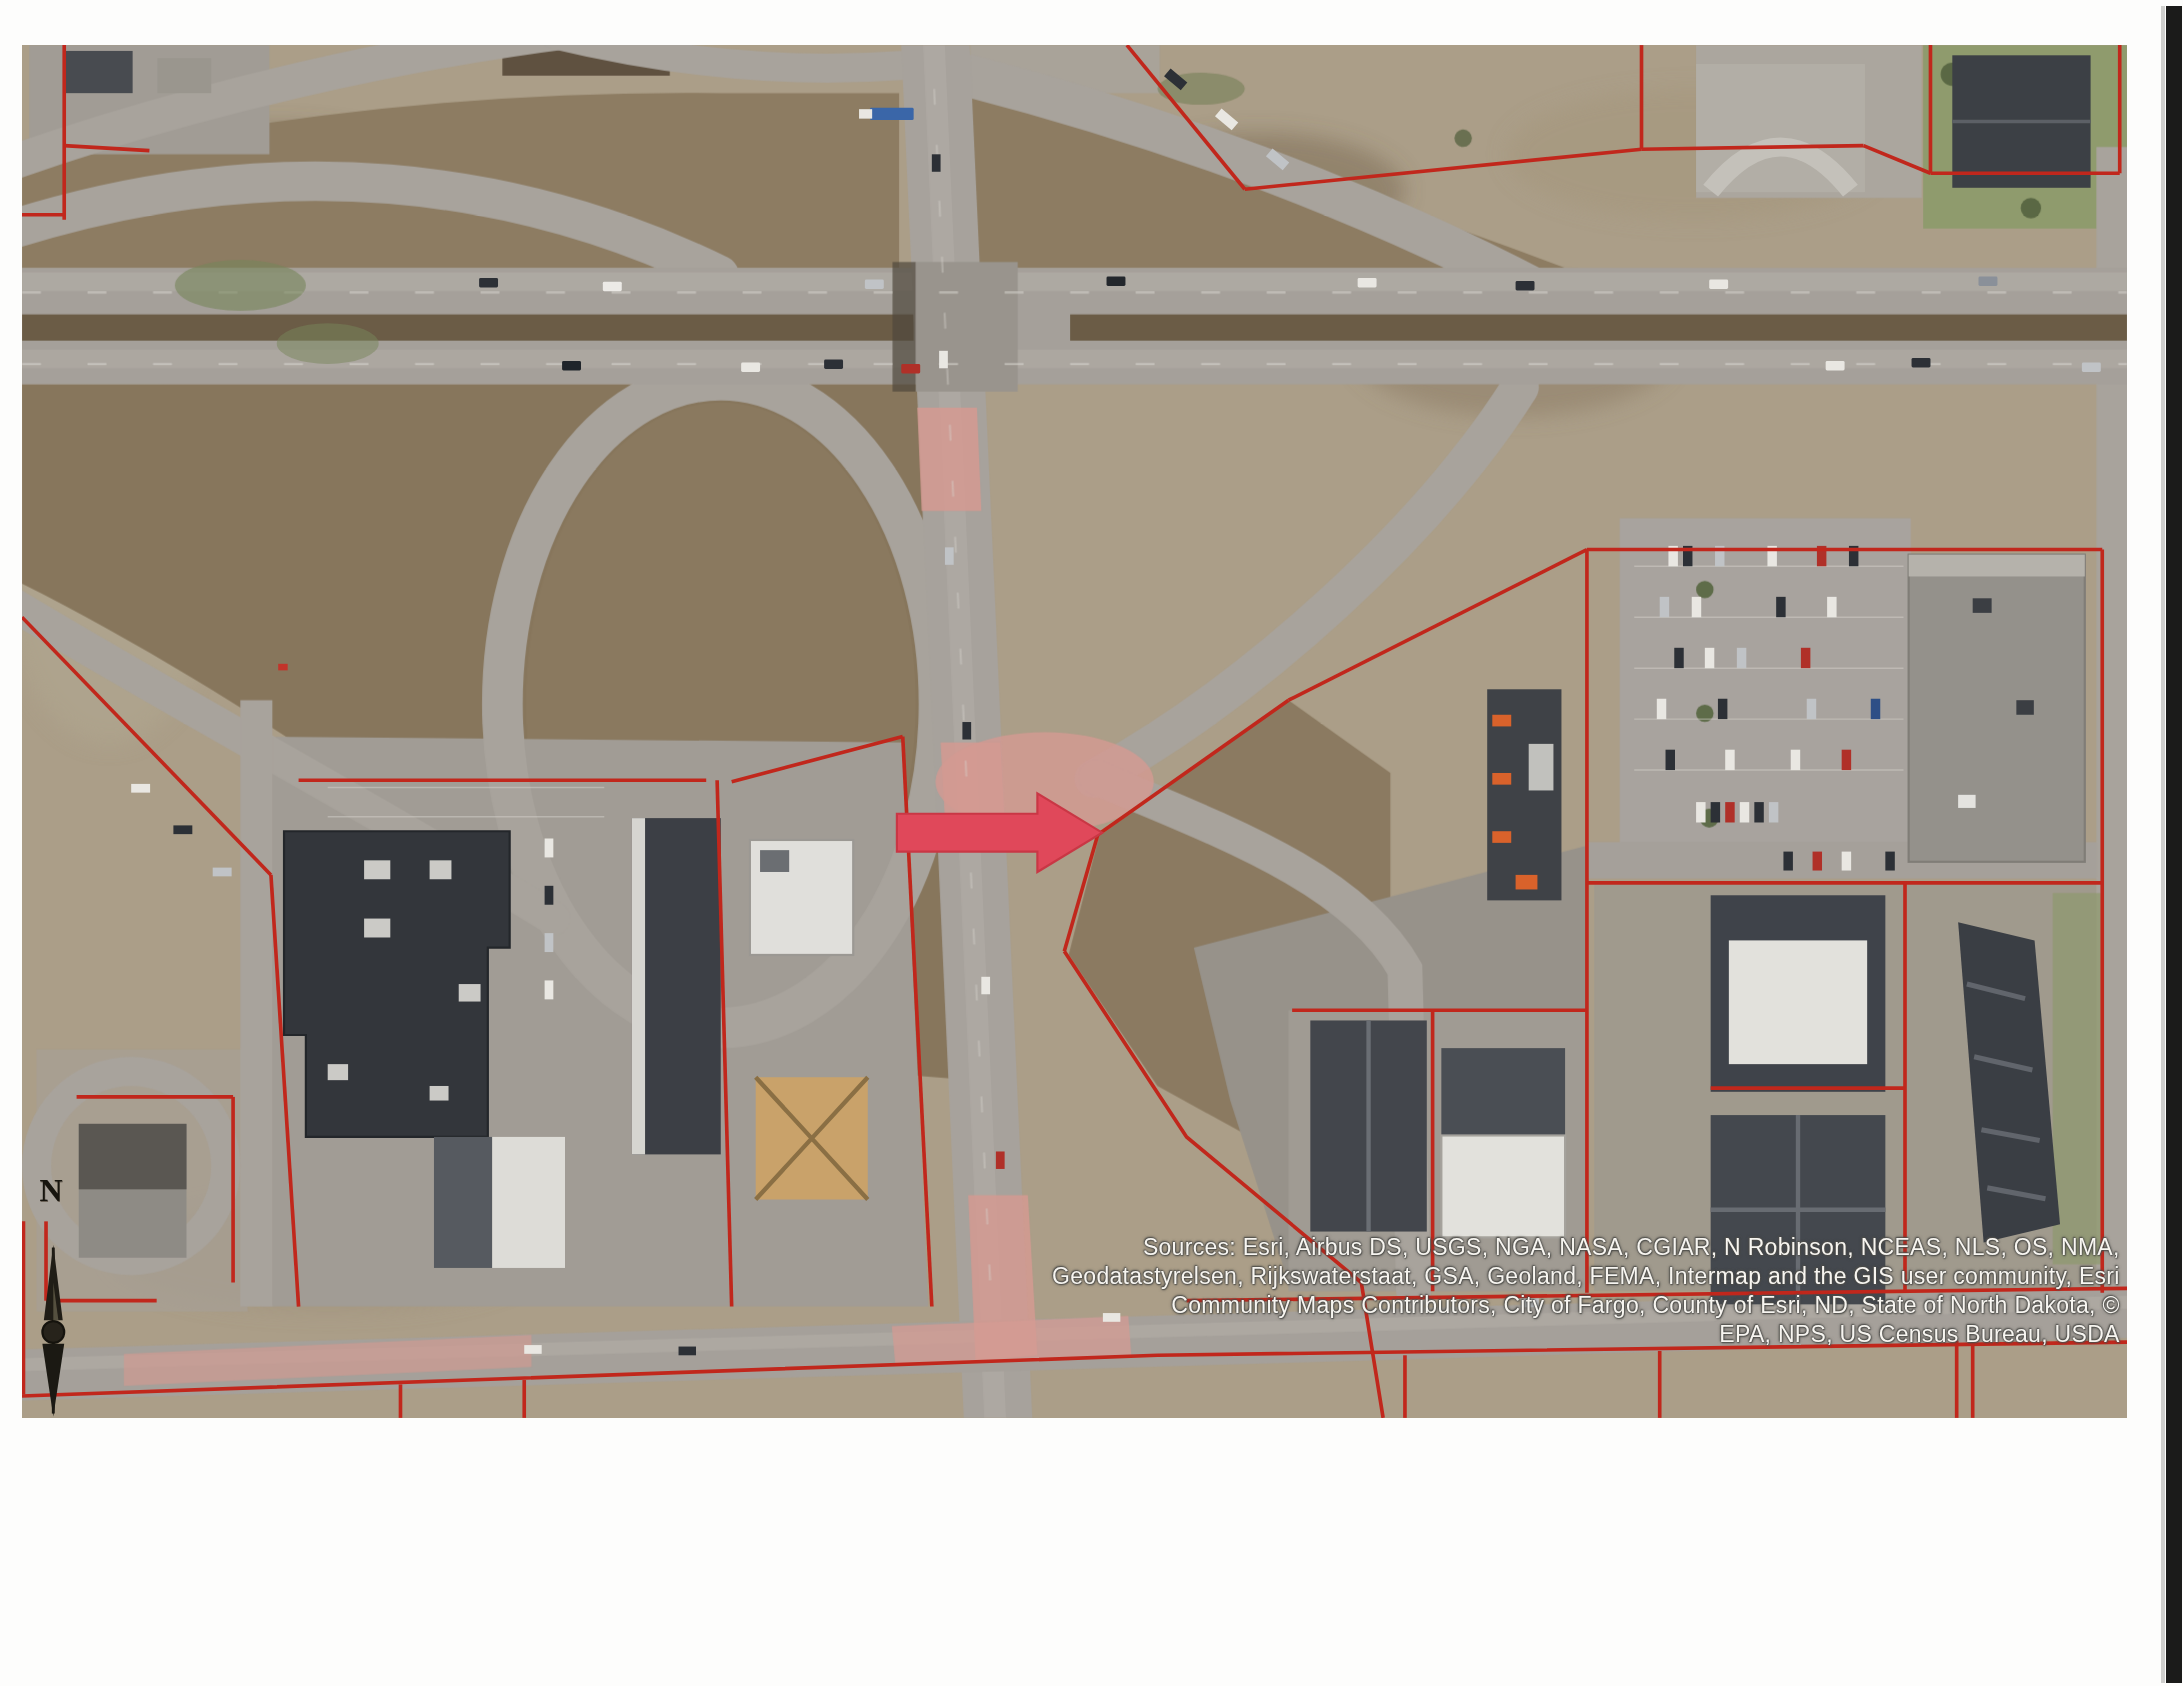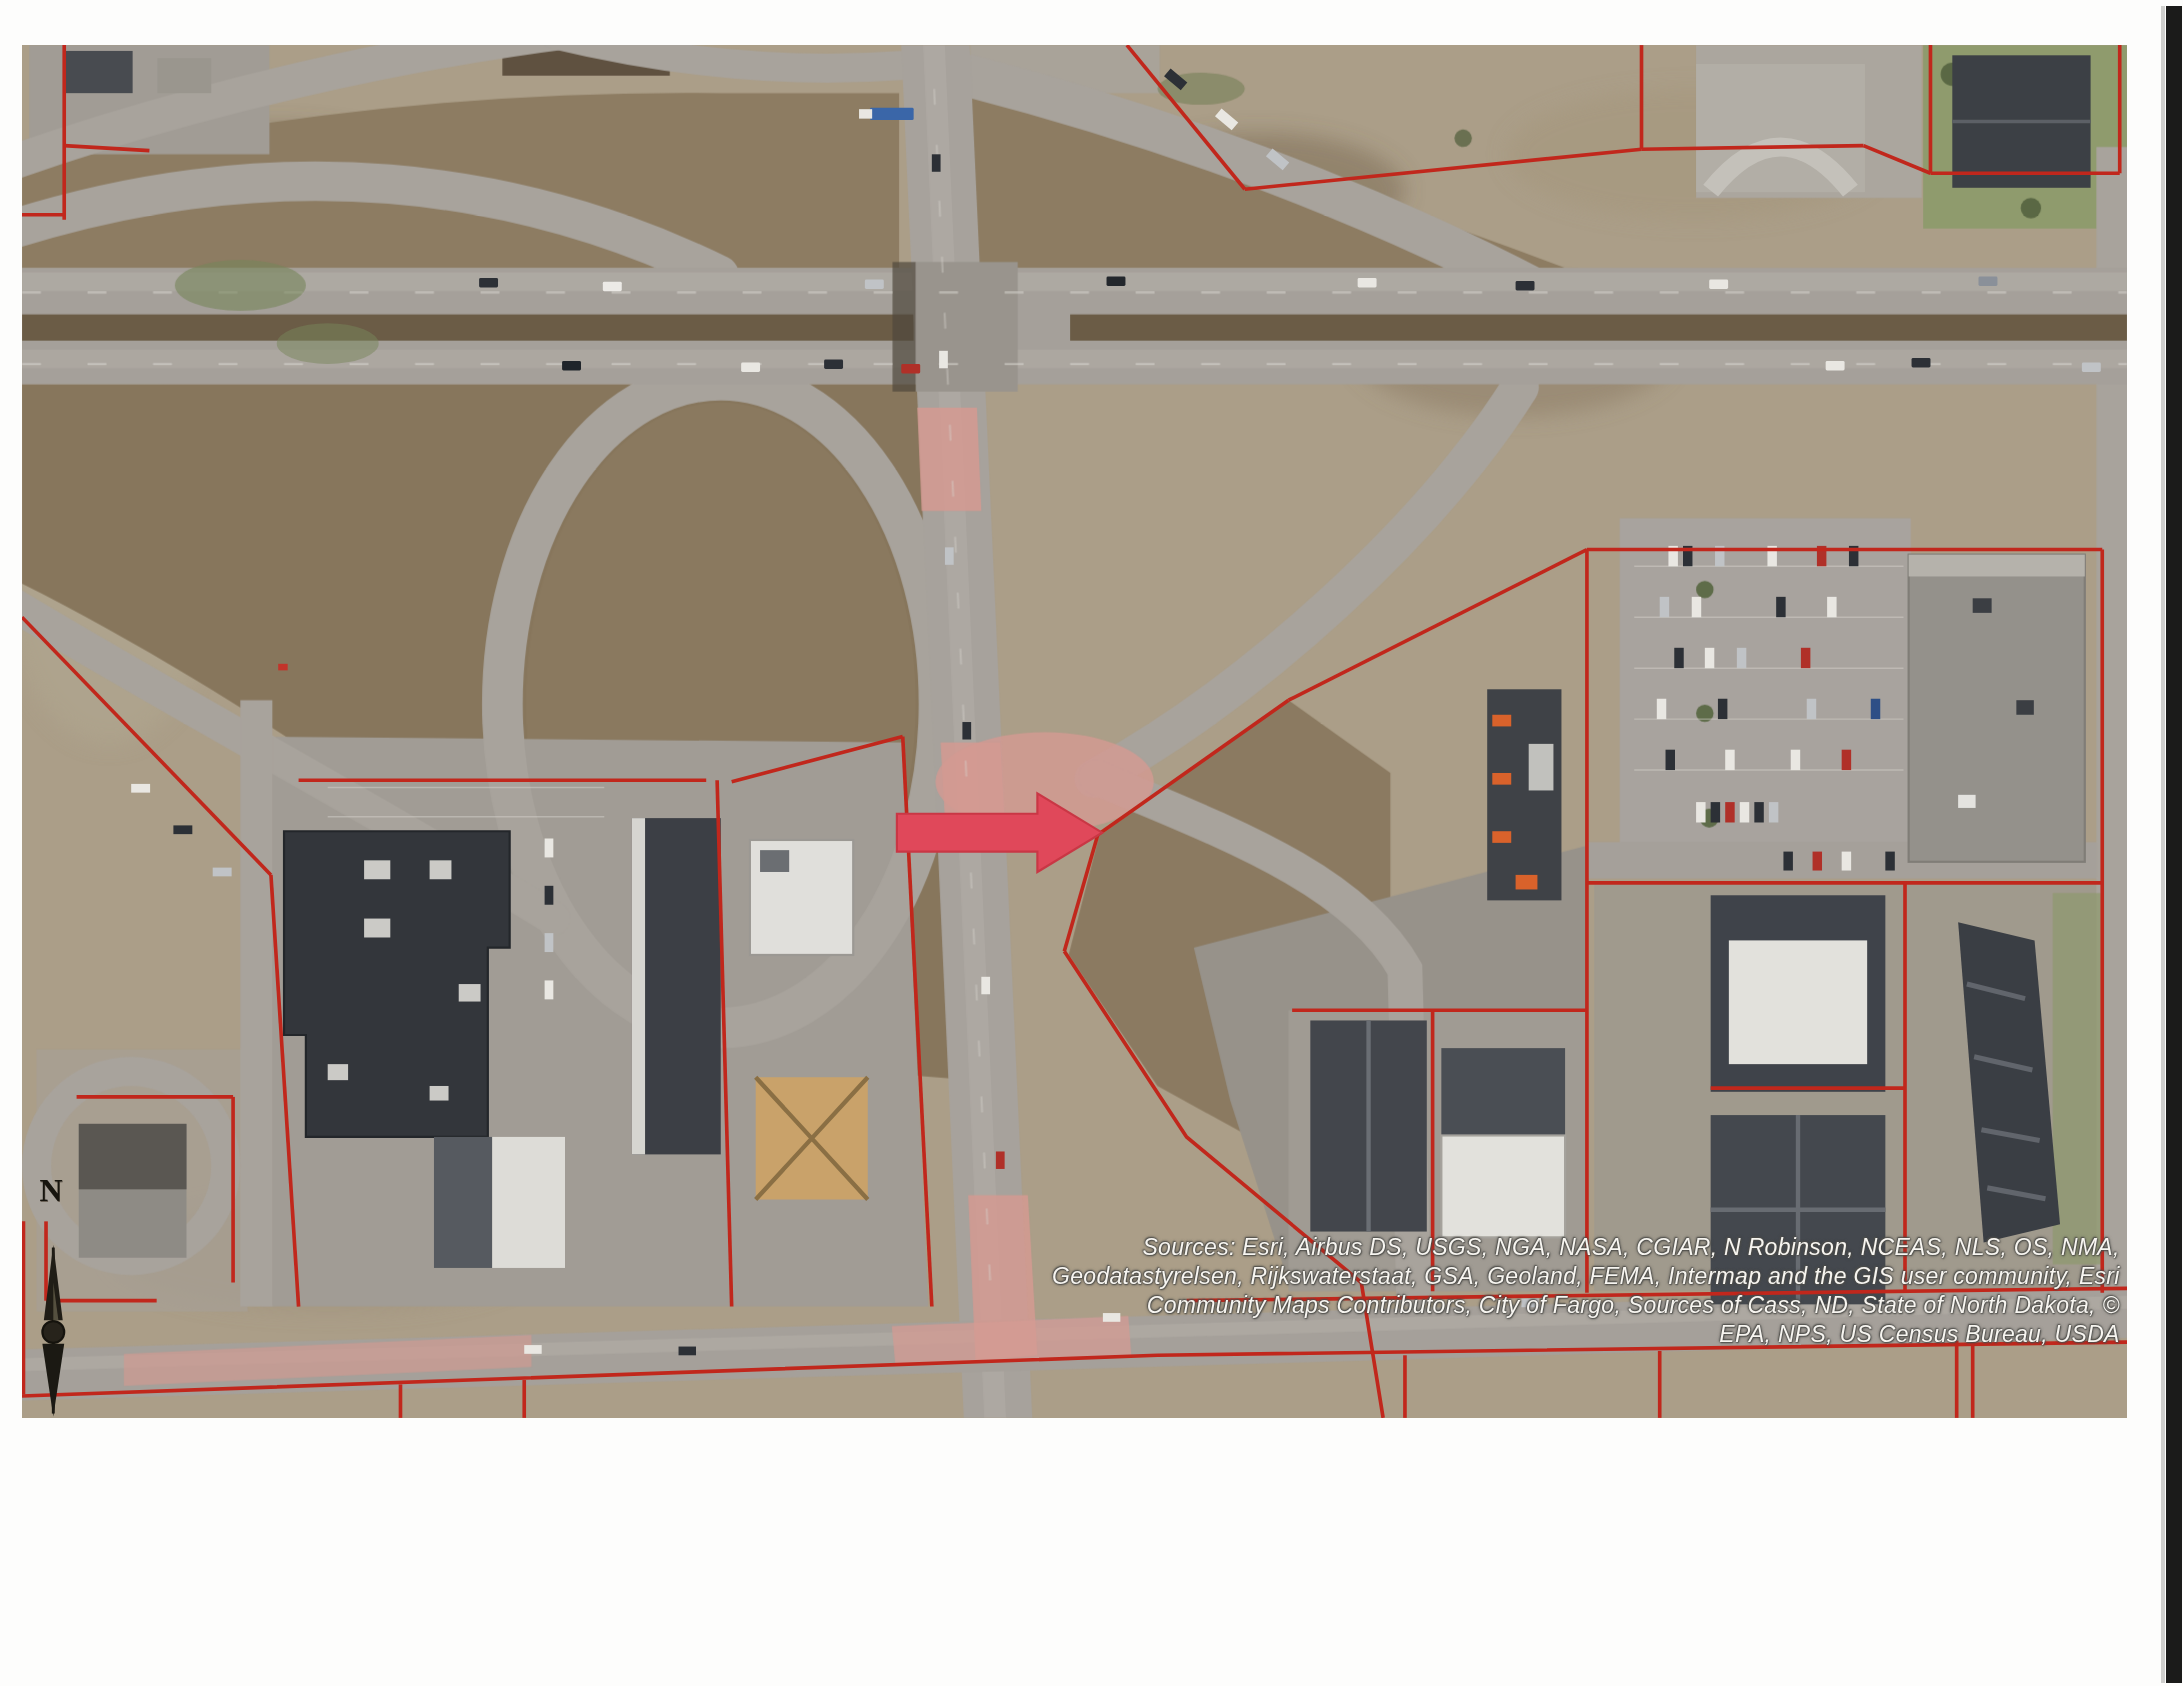--- a/index.html
+++ b/index.html
@@ -2,21 +2,21 @@
 <html style="font-size:11.6px"><head>
 <meta charset="utf-8">
 <style>
   html,body{margin:0;padding:0;background:#ffffff;}
   .page{position:relative;width:2183px;height:1687px;background:#fdfdfc;overflow:hidden;
         font-family:"Liberation Sans",sans-serif;}
   .map{position:absolute;left:22px;top:45px;width:2105px;height:1373px;background:#ab9e88;overflow:hidden;}
   .map svg{position:absolute;left:0;top:0;}
   .attribution{position:absolute;right:7.3px;top:1188px;width:1325px;text-align:right;
         font-size:23px;line-height:29px;letter-spacing:0.3px;color:#f7f5f0;
-        text-shadow:0 0 3.6px #4a4a48,0 0 1.5px #3c3c3a,0.7px 0.7px 1.5px #55544f,-0.7px -0.7px 1.5px #55544f;font-style:italic;}
+        text-shadow:0 0 3.6px #4a4a48,0 0 1.5px #3c3c3a,0.7px 0.7px 1.5px #55544f,-0.7px -0.7px 1.5px #55544f;}
   .north{position:absolute;left:8.7px;top:1127px;width:58px;height:246px;}
   .north .n-label{position:absolute;left:8.7px;top:0;font-weight:700;font-size:32px;color:#17150f;
         font-family:"Liberation Serif",serif;text-shadow:0.7px 0.7px 0 #6b6257;}
   .scan-strip{position:absolute;left:2166px;top:5.8px;width:16px;height:1677px;background:#1b1b1a;}
   .scan-strip-soft{position:absolute;left:2161px;top:5.8px;width:4.4px;height:1677px;background:#8a8a88;opacity:.4;}
 </style>
 </head>
 <body>
 
 <div class="page">
@@ -317,21 +317,21 @@
         <polygon points="43,1648 56,1752 30,1752" fill="#201d16"></polygon>
         <circle cx="43" cy="1768" r="15" fill="#27231b" stroke="#15130d" stroke-width="3"></circle>
         <polygon points="43,1884 58,1784 28,1784" fill="#1b1913"></polygon>
         <polygon points="43,1700 50,1752 43,1752" fill="#55503f"></polygon>
       </g>
     </svg>
 
     <div class="attribution">
       <div>Sources: Esri, Airbus DS, USGS, NGA, NASA, CGIAR, N Robinson, NCEAS, NLS, OS, NMA,</div>
       <div>Geodatastyrelsen, Rijkswaterstaat, GSA, Geoland, FEMA, Intermap and the GIS user community, Esri</div>
-      <div>Community Maps Contributors, City of Fargo, Sources of Cass, ND, State of North Dakota, ©</div>
+      <div>Community Maps Contributors, City of Fargo, County of Esri, ND, State of North Dakota, ©</div>
       <div>EPA, NPS, US Census Bureau, USDA</div>
     </div>
 
     <div class="north">
       <span class="n-label">N</span>
     </div>
   </div>
 
   <div class="scan-strip-soft"></div>
   <div class="scan-strip"></div>

